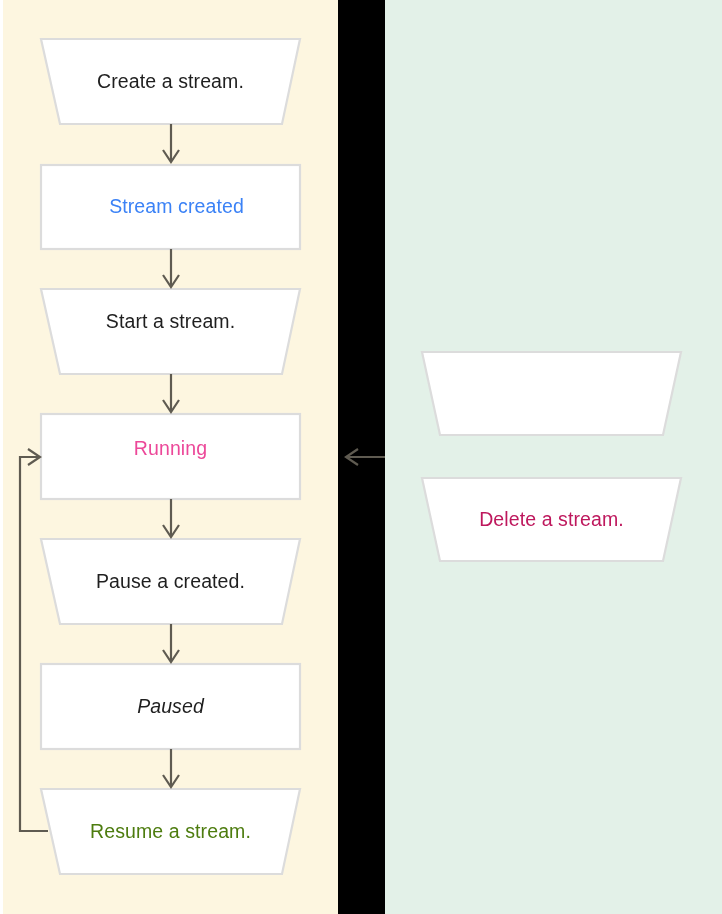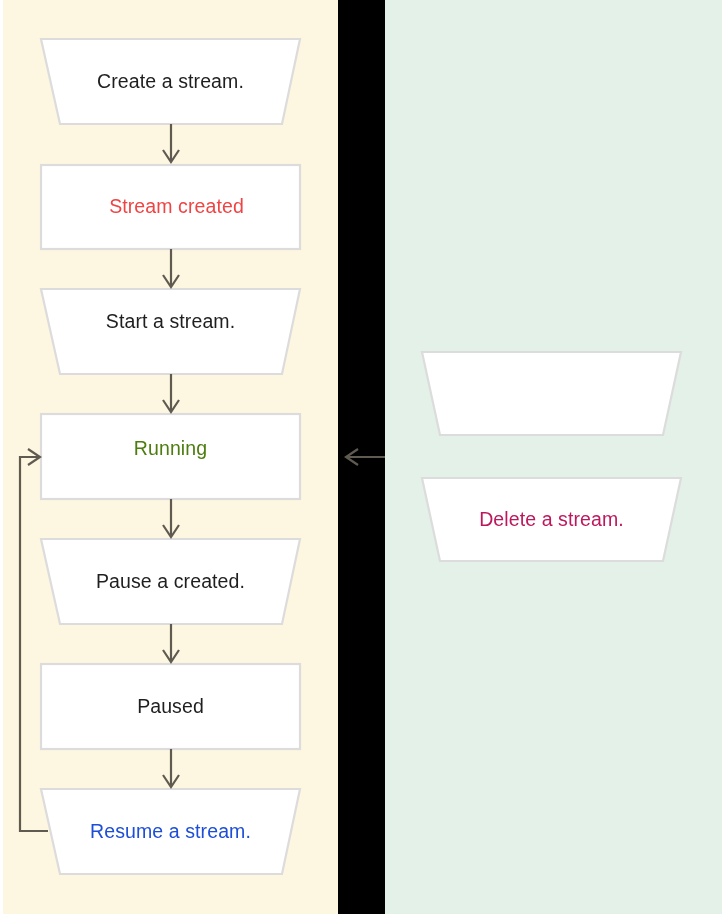--- a/index.html
+++ b/index.html
@@ -125,28 +125,28 @@
       <g>
         <line x1="385" y1="457" x2="348" y2="457"></line>
         <polyline points="358,449 346,457 358,465"></polyline>
       </g>
 
     </g>
   </svg>
 
   <div class="node-label" style="left: 41px; top: 39px; width: 259px; height: 85px; color: rgb(31, 31, 31);">Create a stream.</div>
 
-  <div class="node-label" style="left: 41px; top: 165px; width: 271px; height: 84px; color: #ef4444;">Stream created</div>
+  <div class="node-label" style="left: 41px; top: 165px; width: 271px; height: 84px; color: #3b82f6;">Stream created</div>
 
   <div class="node-label" style="left: 41px; top: 289px; width: 259px; height: 66px; color: rgb(31, 31, 31);">Start a stream.</div>
 
-  <div class="node-label" style="left: 41px; top: 414px; width: 259px; height: 69px; color: #4d7c0f;">Running</div>
+  <div class="node-label" style="left: 41px; top: 414px; width: 259px; height: 69px; color: #ec4899;">Running</div>
 
   <div class="node-label" style="left: 41px; top: 539px; width: 259px; height: 85px; color: rgb(31, 31, 31);">Pause a created.</div>
 
-  <div class="node-label" style="left: 41px; top: 664px; width: 259px; height: 85px; color: rgb(31, 31, 31);">Paused</div>
+  <div class="node-label" style="left: 41px; top: 664px; width: 259px; height: 85px; color: rgb(31, 31, 31); font-style: italic;">Paused</div>
 
-  <div class="node-label" style="left: 41px; top: 789px; width: 259px; height: 85px; color: #1d4ed8;">Resume a stream.</div>
+  <div class="node-label" style="left: 41px; top: 789px; width: 259px; height: 85px; color: #4d7c0f;">Resume a stream.</div>
 
 
   <div class="node-label" style="left: 422px; top: 478px; width: 259px; height: 83px; color: #be185d;">Delete a stream.</div>
 
 </div>
 
 </body></html>

